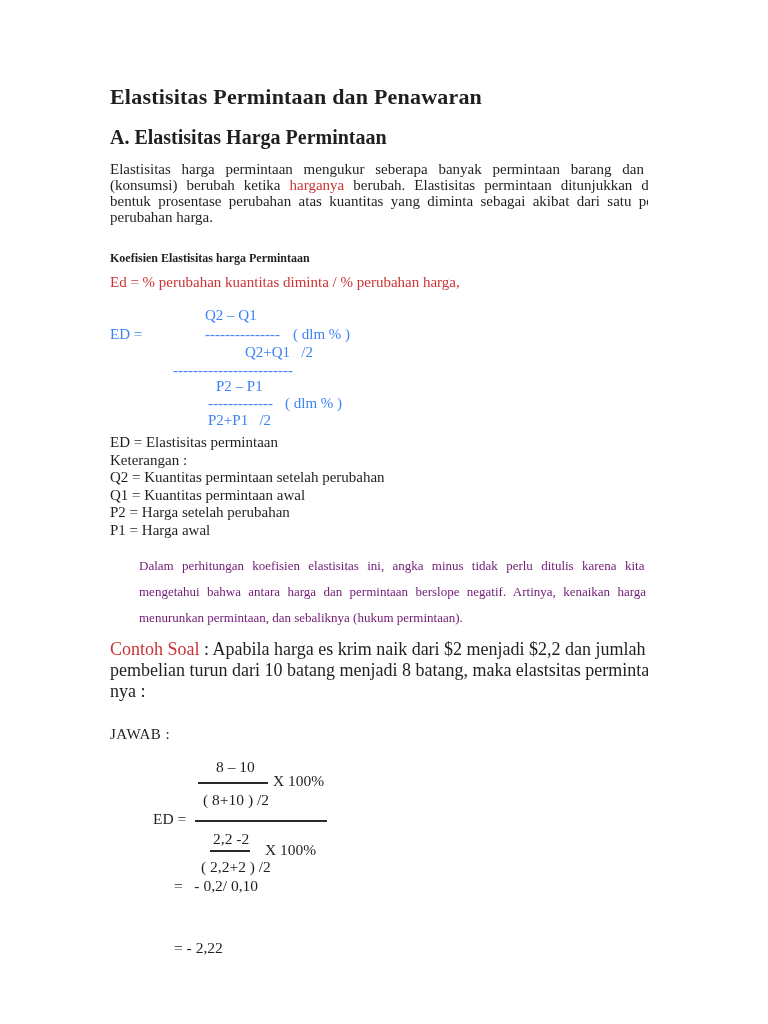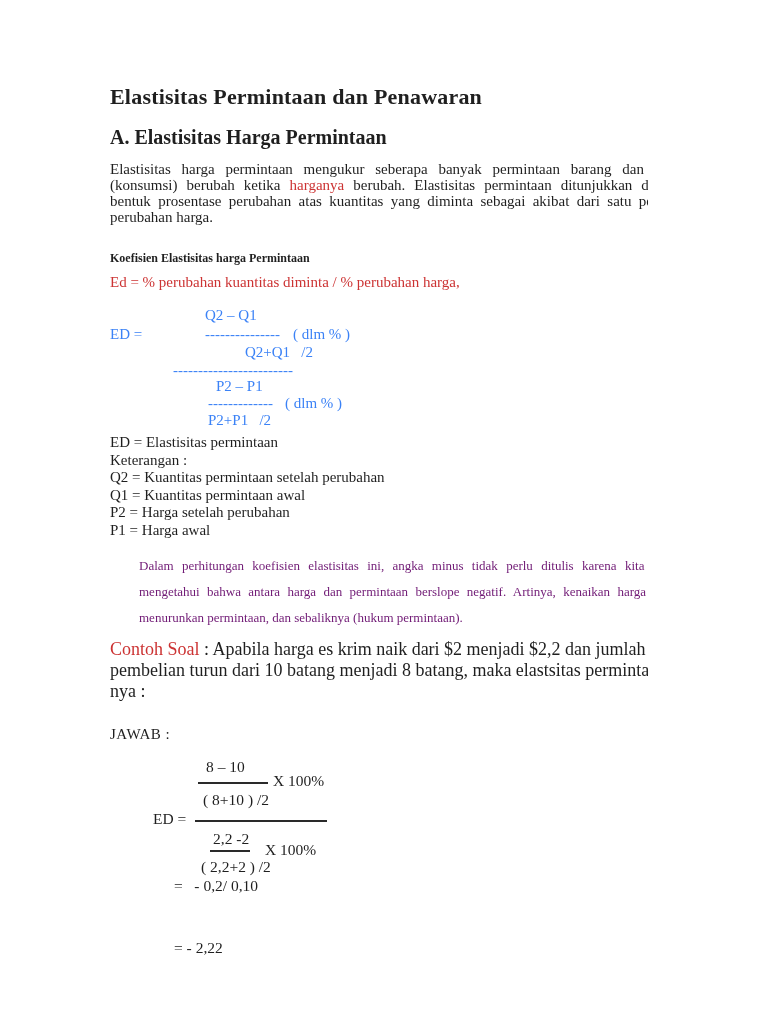--- a/index.html
+++ b/index.html
@@ -139,21 +139,21 @@
       <div>P1 = Harga awal</div>
     </div>
 
     <div class="note-para">Dalam perhitungan koefisien elastisitas ini, angka minus tidak perlu ditulis karena kita telah mengetahui bahwa antara harga dan permintaan berslope negatif. Artinya, kenaikan harga akan menurunkan permintaan, dan sebaliknya (hukum permintaan).</div>
 
     <div class="contoh-para"><span class="red">Contoh Soal</span><span> : Apabila harga es krim naik dari $2 menjadi $2,2 dan jumlah pembelian turun dari 10 batang menjadi 8 batang, maka elastsitas permintaan nya :</span></div>
 
     <div class="jawab-label">JAWAB :</div>
 
     <div class="jawab-block">
-      <span class="fpos" style="left:96px; top:0;">8 – 10</span>
+      <span class="fpos" style="left:106px; top:0;">8 – 10</span>
       <div class="fraction-bar" style="left:88px; top:23px; width:70px;"></div>
       <span class="fpos" style="left:163px; top:14px;">X 100%</span>
       <span class="fpos" style="left:93px;  top:33px;">( 8+10 ) /2</span>
       <span class="fpos" style="left:43px;  top:52px;">ED =</span>
       <div class="fraction-bar" style="left:85px; top:61px; width:132px;"></div>
       <span class="fpos" style="left:103px; top:72px;">2,2 -2</span>
       <div class="fraction-bar" style="left:100px; top:91px; width:40px;"></div>
       <span class="fpos" style="left:155px; top:83px;">X 100%</span>
       <span class="fpos" style="left:91px;  top:100px;">( 2,2+2 ) /2</span>
       <span class="fpos" style="left:64px;  top:119px;">=   - 0,2/ 0,10</span>

